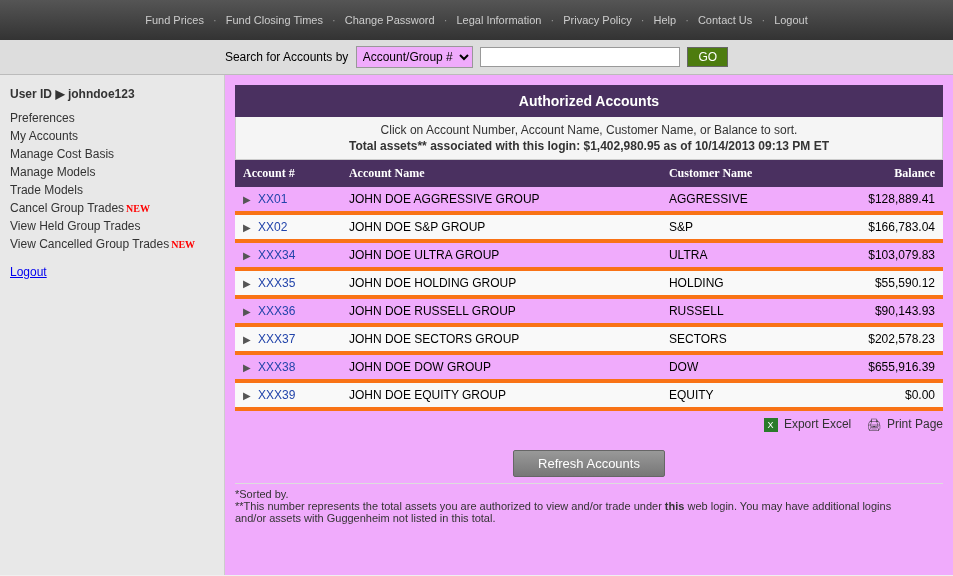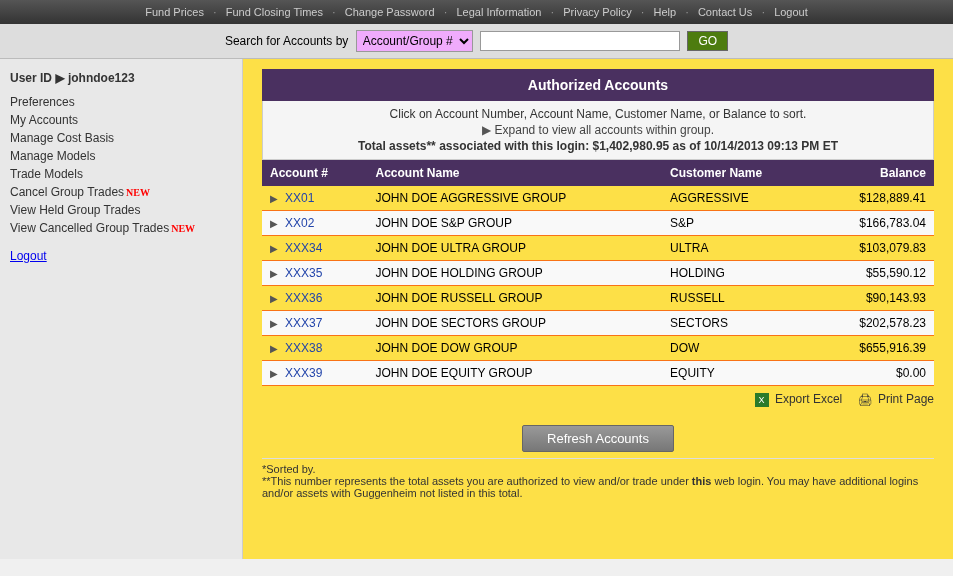--- a/index.html
+++ b/index.html
@@ -3,21 +3,21 @@
   <meta charset="utf-8">
   <style>
     * { margin: 0; padding: 0; box-sizing: border-box; }
     body { font-family: Arial, sans-serif; font-size: 12px; background: #f0f0f0; width: 953px; }
 
     
     .top-nav {
       background: linear-gradient(to bottom, #555, #333);
       color: #ccc;
       text-align: center;
-      padding: 6px 10px;
+      padding: 14px 10px;
       font-size: 11px;
     }
     .top-nav a {
       color: #ccc;
       text-decoration: none;
       margin: 0 4px;
     }
     .top-nav span.sep { margin: 0 2px; color: #999; }
 
     
@@ -52,21 +52,21 @@
     }
 
     
     .main-layout {
       display: flex;
       min-height: 500px;
     }
 
     
     .sidebar {
-      width: 243px;
+      width: 225px;
       background: #e8e8e8;
       padding: 12px 10px;
       border-right: 1px solid #ccc;
       flex-shrink: 0;
     }
     .sidebar .user-id {
       font-size: 12px;
       font-weight: bold;
       margin-bottom: 8px;
       color: #333;
@@ -91,22 +91,22 @@
       margin-left: 2px;
       font-family: Liberation Serif, serif;
     }
     .sidebar .logout {
       margin-top: 12px;
     }
 
     
     .content {
       flex: 1;
-      padding: 10px 19px;
-      background: #fde047;
+      padding: 10px 10px;
+      background: #f0abfc;
     }
 
     
     .accounts-header {
       background: #4a3060;
       color: white;
       text-align: center;
       padding: 8px;
       font-size: 14px;
       font-weight: bold;
@@ -135,24 +135,25 @@
     }
     .accounts-table thead tr {
       background: #4a3060;
       color: white;
     }
     .accounts-table thead th {
       padding: 6px 8px;
       text-align: left;
       font-weight: bold;
       font-size: 12px;
+      font-family: Liberation Serif, serif;
     }
     .accounts-table thead th:last-child { text-align: right; }
     .accounts-table tbody tr {
-      border-bottom: 1px solid #f97316;
+      border-bottom: 4px solid #f97316;
       margin-top: 41px;
     }
     .accounts-table tbody tr:nth-child(even) { background: #f9f9f9; }
     .accounts-table tbody td {
       padding: 5px 8px;
       vertical-align: middle;
     }
     .accounts-table tbody td:last-child { text-align: right; }
     .row-arrow {
       color: #555;
@@ -273,21 +274,20 @@
   </div>
 
   <div class="content">
 
     <div class="accounts-header">
       <span>Authorized Accounts</span>
     </div>
 
     <div class="accounts-subheader">
       <div class="sort-text">Click on Account Number, Account Name, Customer Name, or Balance to sort.</div>
-      <div class="expand-text">Expand to view all accounts within group.</div>
       <div class="total-assets">
         <span>Total assets</span><span>** associated with this login:</span>
         <span style="color:#333; font-weight:bold;">$1,402,980.95</span>
         <span>as of 10/14/2013 09:13 PM ET</span>
       </div>
     </div>
 
     <table class="accounts-table">
       <thead>
         <tr>

